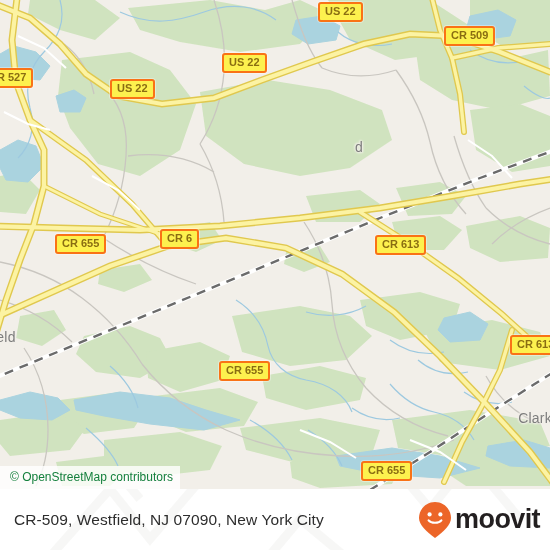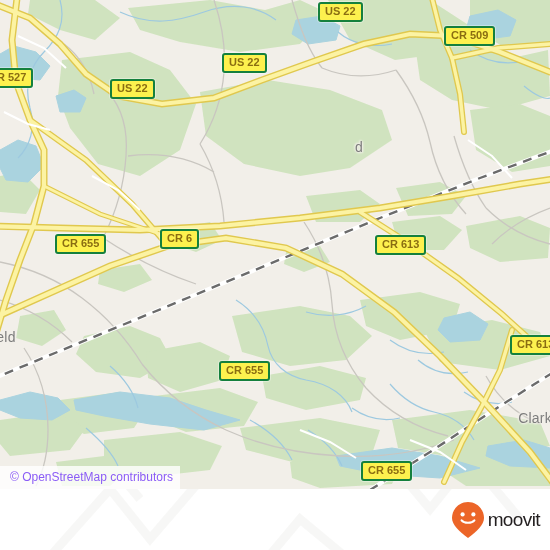--- a/index.html
+++ b/index.html
@@ -22,31 +22,31 @@
   .place{
     position:absolute;color:#7d7d7d;font-size:14px;line-height:16px;
     text-align:center;white-space:pre;letter-spacing:.2px;
     text-shadow:0 0 3px #f2efe9,0 0 2px #f2efe9,1px 1px 2px #f2efe9,-1px -1px 2px #f2efe9;
   }
   .place.two{line-height:17px;}
 
   
   .shield{
     position:absolute;
-    background:#fdf14e;border:2px solid #15803d;border-radius:3px;
+    background:#fdf14e;border:2px solid #f97316;border-radius:3px;
     color:#8a6d12;font-weight:bold;font-size:11px;line-height:13px;
     padding:1px 5px 2px 5px;white-space:nowrap;
     box-shadow:0 0 0 1px rgba(255,255,255,.35);
   }
 
   
   .attrib{
     position:absolute;left:0;top:466px;
     background:rgba(255,255,255,.80);
-    color:#8b5cf6;font-size:12px;line-height:16px;
+    color:#15803d;font-size:12px;line-height:16px;
     padding:3px 7px 4px 10px;white-space:nowrap;
   }
 
   
   .card{
     position:absolute;left:190px;top:121px;width:165px;
     border-radius:4px;
     filter:drop-shadow(0 2px 5px rgba(0,0,0,.30));
   }
   .card-head{
@@ -77,21 +77,21 @@
   .bottombar .wm{position:absolute;left:0;top:-60px;width:550px;height:130px;opacity:.5;}
   .addr{
     position:absolute;left:14px;top:0;height:61px;display:flex;align-items:center;
     color:#2d2d2d;font-size:15.5px;letter-spacing:.1px;white-space:nowrap;
   }
   .brand{
     position:absolute;right:10px;top:0;height:61px;
     display:flex;align-items:center;gap:3px;
   }
   .brand-name{
-    color:#231f20;font-size:19px;font-weight:normal;letter-spacing:-.6px;
+    color:#231f20;font-size:27px;font-weight:bold;letter-spacing:-.6px;
     line-height:27px;
   }
 </style>
 </head>
 <body>
 
 <div id="root">
 
   <div class="map">
     <svg class="map-svg" viewBox="0 0 550 489" preserveAspectRatio="none">
@@ -267,20 +267,21 @@
 
   <div class="bottombar">
     <svg class="wm" viewBox="0 0 550 130" preserveAspectRatio="none">
       <g stroke="#f1f1ef" stroke-width="9" fill="none">
         <path d="M30 150 L110 60 L150 110 L210 40"></path>
         <path d="M250 150 L300 90 L360 140"></path>
         <path d="M380 20 L430 80 L470 30 L520 90"></path>
         <path d="M90 10 L140 70"></path>
       </g>
     </svg>
+    <div class="addr">CR-509, Westfield, NJ 07090, New York City</div>
     <div class="brand">
       <svg width="34" height="38" viewBox="0 0 34 38">
         <path d="M17 1 C8.2 1 1 8.2 1 17 C1 24 8 30 17 37 C26 30 33 24 33 17 C33 8.2 25.8 1 17 1 Z" fill="#ec6528"></path>
         <circle cx="11.6" cy="13.4" r="2.1" fill="#ffffff"></circle>
         <circle cx="22.4" cy="13.4" r="2.1" fill="#ffffff"></circle>
         <path d="M10.6 19.4 C13 22.6 21 22.6 23.4 19.4" stroke="#ffffff" stroke-width="2.1" fill="none" stroke-linecap="round"></path>
       </svg>
       <span class="brand-name">moovit</span>
     </div>
   </div>

